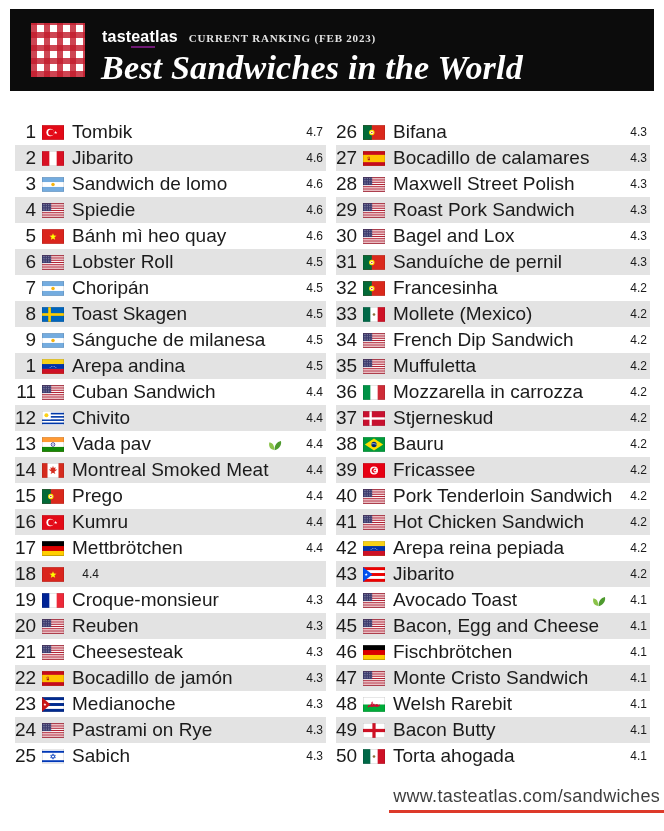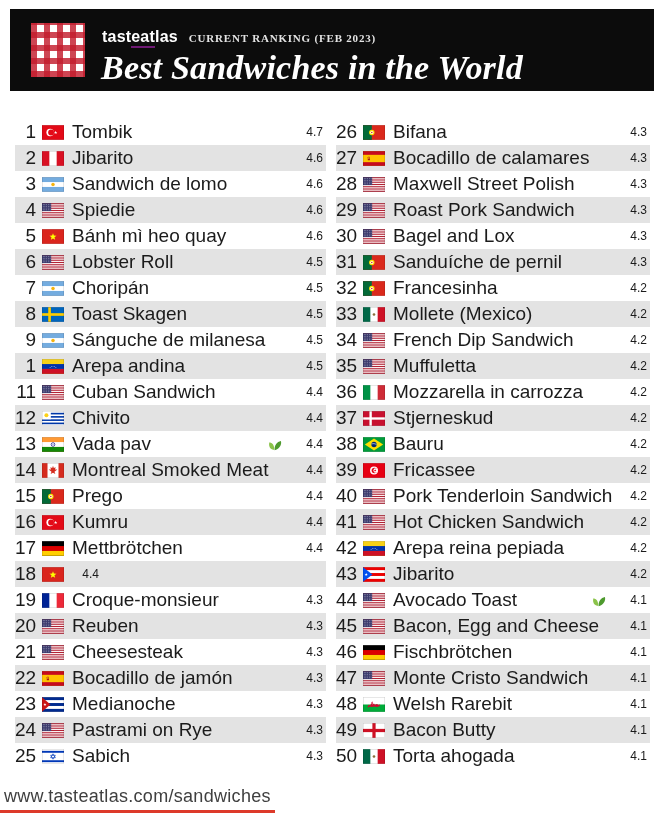--- a/index.html
+++ b/index.html
@@ -40,21 +40,21 @@
   .col-right{left:336px;width:314px;}
   .row{height:26px;display:flex;align-items:center;padding-right:3px;box-sizing:border-box;}
   .row.shaded{background:#e3e3e3;}
   .rank{width:21px;flex:none;text-align:right;font-size:19px;color:#1b1b1b;}
   .flag{width:22px;height:15px;flex:none;margin-left:6px;display:flex;}
   .flag svg{width:22px;height:15px;display:block;}
   .name{flex:1;margin-left:8px;font-size:19px;white-space:nowrap;overflow:hidden;color:#1b1b1b;}
   .leaf{width:17px;height:17px;flex:none;margin-right:5px;}
   .rating{width:35px;flex:none;text-align:right;font-size:12px;color:#1b1b1b;}
   
-  .footer{position:absolute;left:0;top:786px;width:664px;text-align:left;}
+  .footer{position:absolute;left:0;top:786px;width:664px;text-align:right;}
   .footer a{
     display:inline-block;font-size:18px;color:#3f3f3f;text-decoration:none;
     border-bottom:3px solid #dd3a2a;padding:0 4px 3px 4px;letter-spacing:0.3px;
   }
 </style>
 </head>
 <body>
 
 <div class="header">
   <div class="logo"></div>

